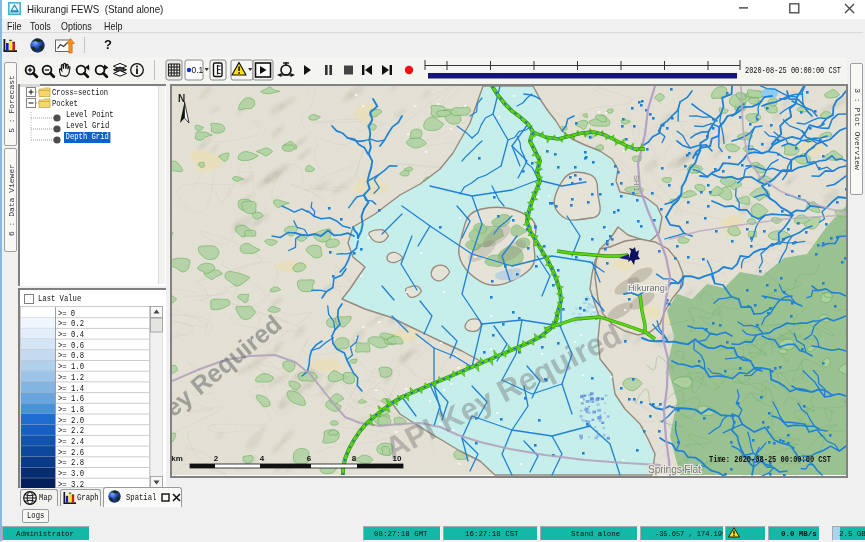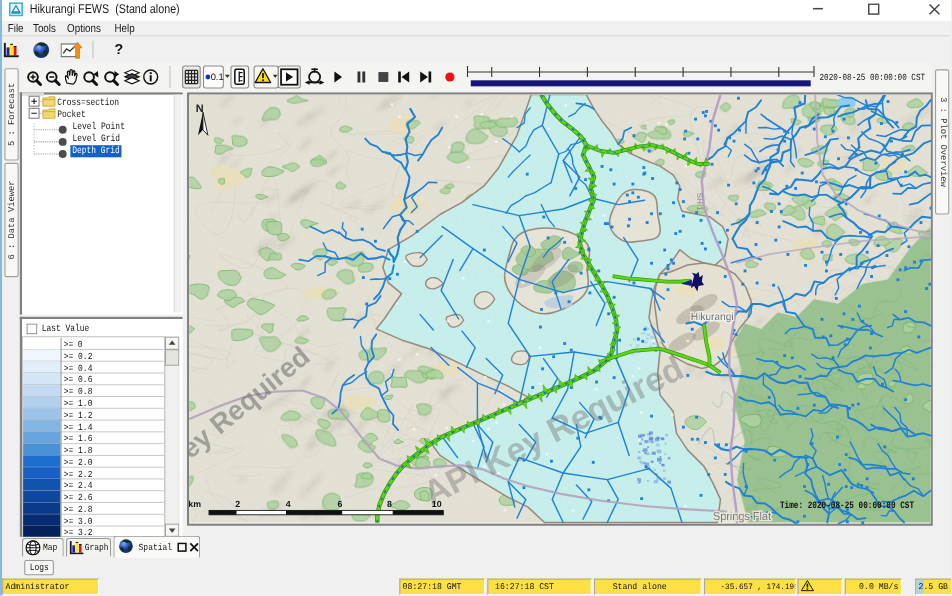--- a/index.html
+++ b/index.html
@@ -1,21 +1,21 @@
 <!DOCTYPE html>
 <html><head><meta charset="utf-8"><style>
 *{margin:0;padding:0;box-sizing:border-box;}
 html,body{width:865px;height:542px;overflow:hidden;background:#f0f0f0;
  font-family:"Liberation Sans",sans-serif;}
 .abs{position:absolute;}
 #win{position:relative;width:865px;height:542px;background:#f0f0f0;overflow:hidden;}
 .mono{font-family:"Liberation Mono",monospace;}
-.scell{position:absolute;top:526px;height:15px;background:#fde047;
+.scell{position:absolute;top:526px;height:15px;background:#14b8a6;
  border:1px solid #fdfdfd;border-top-color:#a8a8a8;border-left-color:#a8a8a8;
- font-family:"Liberation Mono",monospace;font-size:8px;color:#111;line-height:13px;white-space:nowrap;overflow:hidden;}
+ font-family:"Liberation Mono",monospace;font-size:8px;color:#111;line-height:13px;white-space:nowrap;overflow:hidden;text-align:center;}
 .treerow{position:absolute;font-family:"Liberation Mono",monospace;font-size:9px;color:#111;white-space:pre;line-height:11px;transform:scaleX(0.8);transform-origin:0 0;}
 .btab{position:absolute;background:#f2f2ef;border:1px solid #9a9a9a;border-bottom:none;
  border-radius:3px 3px 0 0;font-family:"Liberation Mono",monospace;font-size:9px;color:#111;}
 .vtxt{position:absolute;left:50%;top:50%;white-space:nowrap;
  font-family:"Liberation Mono",monospace;font-size:8px;color:#333;}
 </style></head><body>
 <div id="win">
 <div class="abs" style="left:0;top:0;width:2px;height:542px;background:#86b9e0;"></div>
 <div class="abs" style="left:863px;top:0;width:2px;height:542px;background:#f0f0f0;"></div>
 <div class="abs" style="left:0;top:541px;width:865px;height:1px;background:#e8e8e8;"></div>
@@ -303,21 +303,21 @@
     </svg>
 <div class="abs" style="left:22px;top:509px;width:27px;height:14px;background:#f6f6f3;border:1px solid #9a9a9a;border-radius:2px;"></div>
 <div class="abs mono" style="left:27px;top:511px;font-size:8.5px;color:#111;transform:scaleX(0.85);transform-origin:0 0;">Logs</div>
 <div class="abs" style="left:2px;top:524px;width:861px;height:18px;background:#f0f0f0;"></div>
 <div class="scell" style="left:2px;width:88px;padding-left:2px;"><span style="position:relative;display:inline-block;transform:scaleX(0.93);transform-origin:0 0;">Administrator</span></div>
 <div class="scell" style="left:363px;width:78px;padding-left:2px;"><span style="position:relative;display:inline-block;transform:scaleX(0.93);transform-origin:0 0;">08:27:18 GMT</span></div>
 <div class="scell" style="left:443px;width:95px;padding-left:6px;text-decoration:underline;"><span style="position:relative;display:inline-block;transform:scaleX(0.93);transform-origin:0 0;">16:27:18 CST</span></div>
 <div class="scell" style="left:540px;width:98px;padding-left:16px;"><span style="position:relative;display:inline-block;transform:scaleX(0.93);transform-origin:0 0;">Stand alone</span></div>
 <div class="scell" style="left:640px;width:84px;padding-left:14px;"><span style="position:relative;display:inline-block;transform:scaleX(0.93);transform-origin:0 0;"><span style="font-size:7.5px">-35.657 , 174.199</span></span></div>
 <div class="scell" style="left:725px;width:41px;padding-left:2px;"><span style="position:relative;display:inline-block;transform:scaleX(0.93);transform-origin:0 0;"></span></div>
-<div class="scell" style="left:768px;width:52px;padding-left:12px;"><span style="position:relative;display:inline-block;transform:scaleX(0.93);transform-origin:0 0;">0.0 MB/s</span></div>
+<div class="scell" style="left:768px;width:52px;padding-left:12px;font-weight:bold;"><span style="position:relative;display:inline-block;transform:scaleX(0.93);transform-origin:0 0;">0.0 MB/s</span></div>
 <div class="scell" style="left:832px;width:41px;padding-left:2px;"><div class="abs" style="left:0;top:0;width:7px;height:13px;background:#a8d4f0;"></div><span style="position:relative;display:inline-block;transform:scaleX(0.93);transform-origin:0 0;">2.5 GB</span></div>
 <svg class="abs" style="left:728px;top:527px;" width="12" height="11" viewBox="0 0 12 11">
       <path d="M6 0.8 L11.5 10 L0.5 10 Z" fill="#ffe000" stroke="#111" stroke-width="0.9" stroke-linejoin="round"></path>
       <rect x="5.3" y="3.6" width="1.4" height="3.6" fill="#111"></rect>
       <rect x="5.3" y="7.9" width="1.4" height="1.3" fill="#111"></rect>
     </svg>
 <div class="abs" style="left:170px;top:84px;width:678px;height:394px;border:2px solid #828282;background:#fff;"></div>
 <svg class="abs" style="left:172px;top:86px;" width="674" height="390" viewBox="0 0 674 390">
       <rect width="674" height="389" fill="#e5e2d6"></rect>
       <path d="M431 10 Q420 1 413 -4 T444 -25 T438 -48 T416 -48 T378 -63" fill="none" stroke="#d5d1c5" stroke-width="0.7" opacity="0.65"></path>

